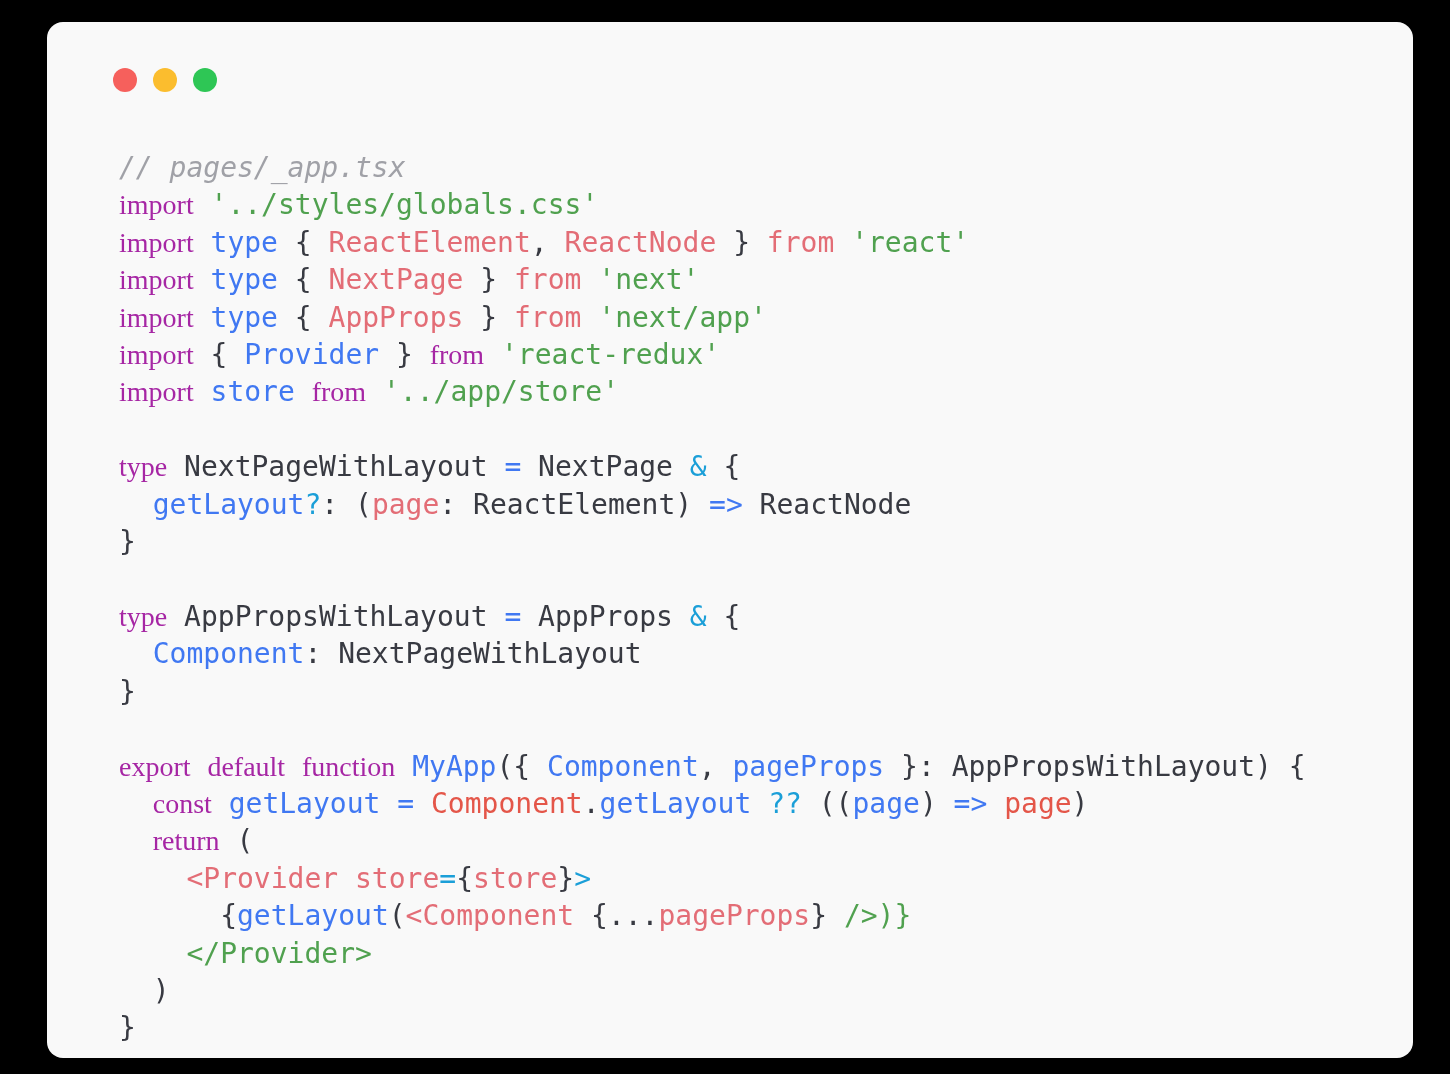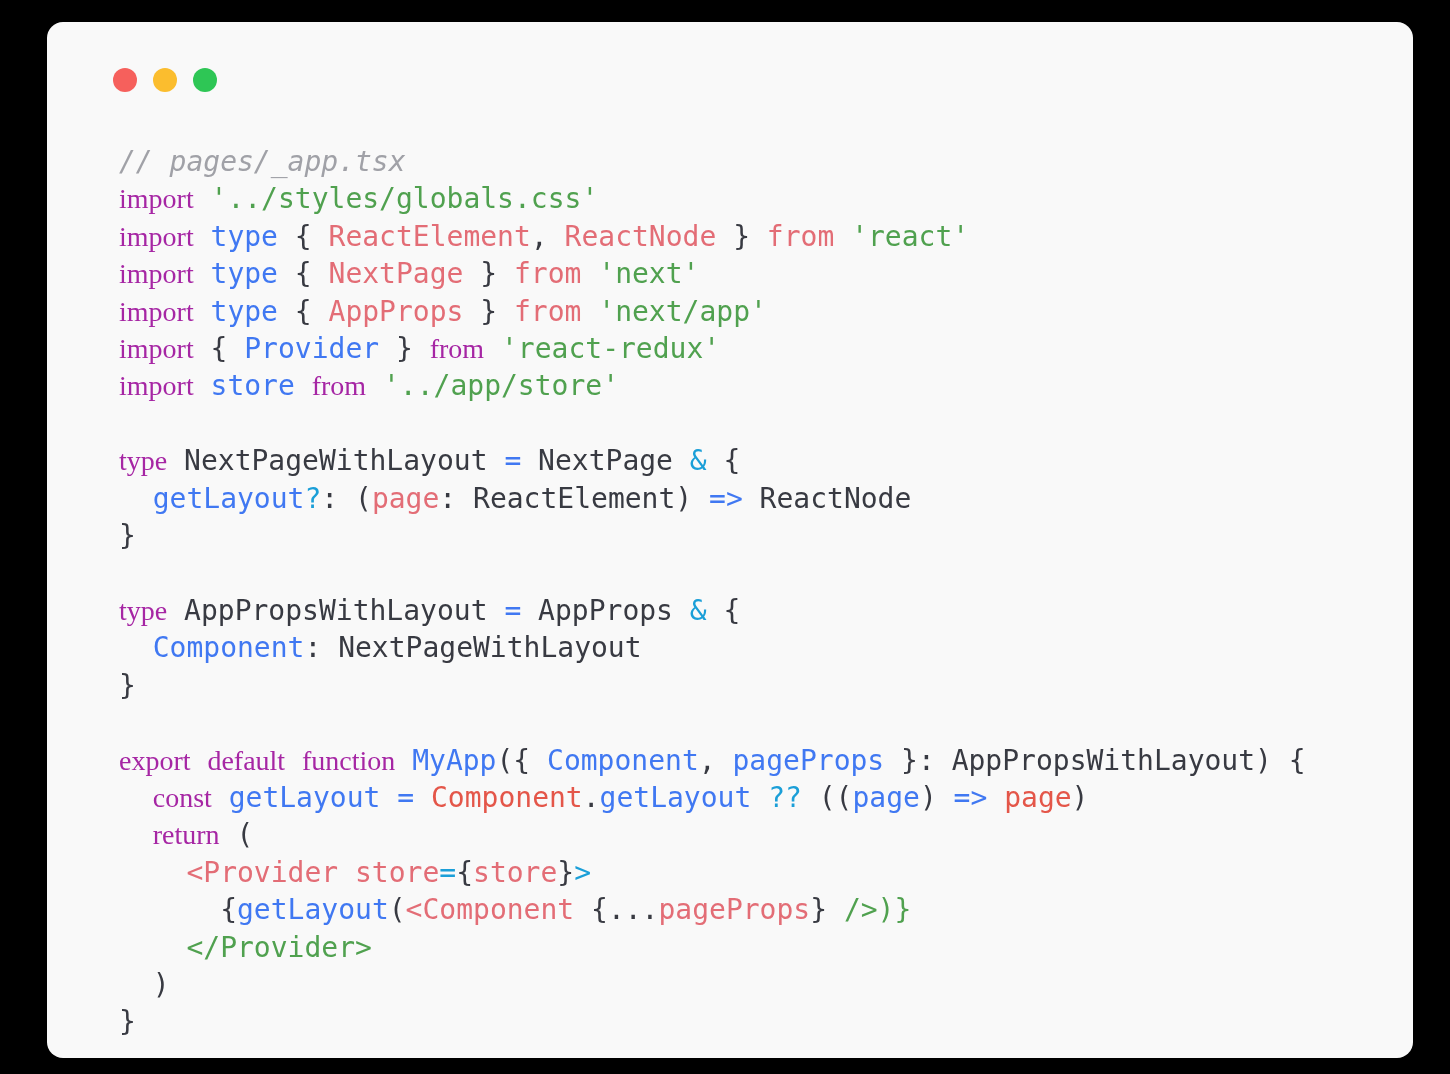--- a/index.html
+++ b/index.html
@@ -31,21 +31,21 @@
     width: 24px;
     height: 24px;
     border-radius: 50%;
     border: none;
     padding: 0;
     cursor: pointer;
   }
   .code-editor {
     position: absolute;
     left: 72px;
-    top: 121px;
+    top: 127px;
     margin: 0;
     font-family: "DejaVu Sans Mono", "Liberation Mono", monospace;
     font-size: 28px;
     line-height: 37.4px;
     color: var(--plain, #383a42);
     white-space: pre;
   }
   .code-line { min-height: 37.4px; }
   .tok-p { color: var(--plain, #383a42); }
   .tok-c { color: var(--comment, #a0a1a7); font-style: italic; }

